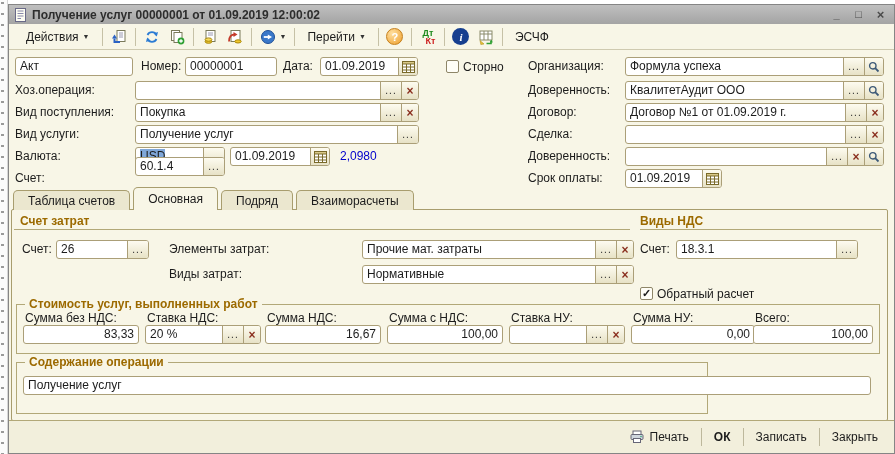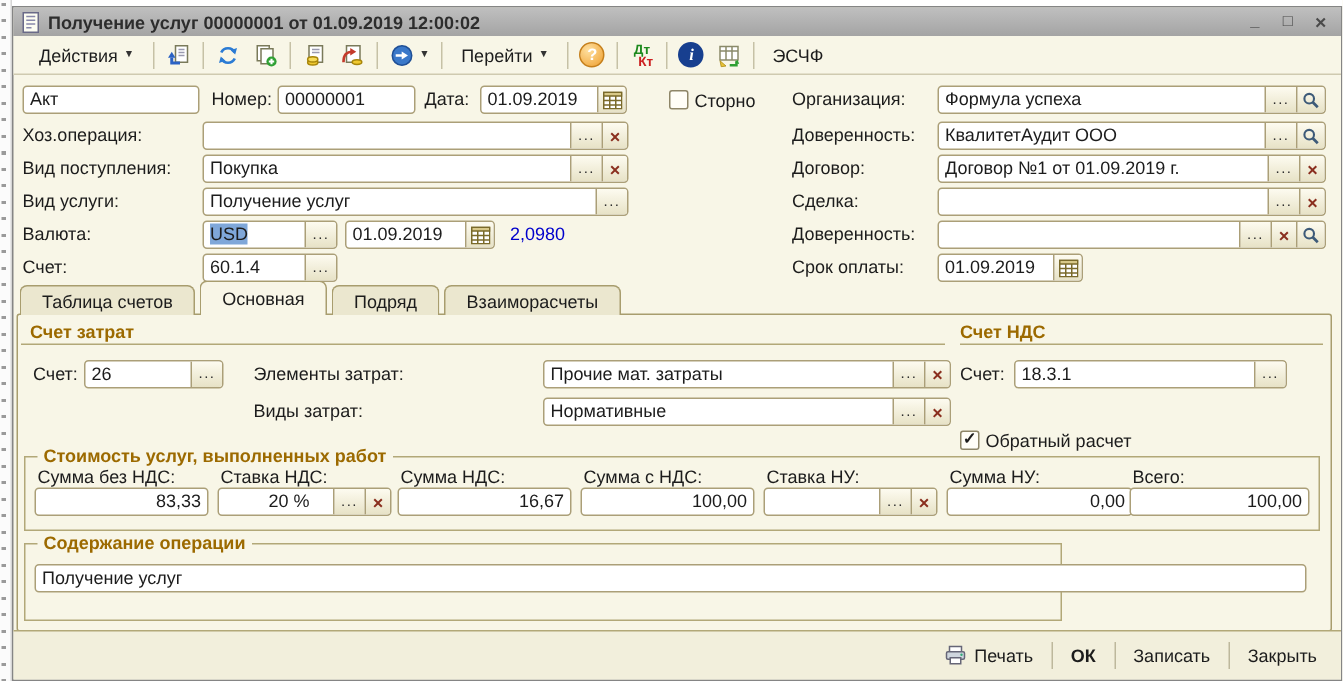--- a/index.html
+++ b/index.html
@@ -304,21 +304,21 @@
       <button class="fbtn x">×</button>
       <button class="fbtn q">
         <svg width="12" height="12" viewBox="0 0 12 12">
             <circle cx="4.8" cy="4.8" r="3.2" fill="none" stroke="#3d5a78" stroke-width="1.4"></circle>
             <line x1="7.2" y1="7.2" x2="10.5" y2="10.5" stroke="#3d5a78" stroke-width="1.8"></line>
           </svg>
       </button>
     </div>
 
     <span class="lbl" style="left:6px;top:164px;">Счет:</span>
-    <div class="fld" style="left:126px;top:164px;width:90px;">
+    <div class="fld" style="left:126px;top:152px;width:90px;">
       <span class="fval">60.1.4</span>
       <button class="fbtn">...</button>
     </div>
     <span class="lbl" style="left:519px;top:164px;">Срок оплаты:</span>
     <div class="fld" style="left:616px;top:164px;width:97px;">
       <span class="fval">01.09.2019</span>
       <button class="fbtn cal">
         <svg width="13" height="12" viewBox="0 0 13 12">
           <rect x="0.5" y="0.5" width="12" height="11" fill="#fff" stroke="#7a6a2a"></rect>
           <rect x="0.5" y="0.5" width="12" height="2.5" fill="#d8c888" stroke="#7a6a2a"></rect>
@@ -333,21 +333,21 @@
     <div class="tabs">
       <span class="tab">Таблица счетов</span>
       <span class="tab active">Основная</span>
       <span class="tab">Подряд</span>
       <span class="tab">Взаиморасчеты</span>
     </div>
 
     <div class="panel">
       <span class="ghead" style="left:8px;top:4px;">Счет затрат</span>
       <span class="gline" style="left:2px;top:19px;width:616px;"></span>
-      <span class="ghead" style="left:628px;top:4px;">Счет НДС</span>
+      <span class="ghead" style="left:628px;top:4px;">Виды НДС</span>
       <span class="gline" style="left:628px;top:19px;width:242px;"></span>
 
       <span class="plbl" style="left:10px;top:30px;">Счет:</span>
       <div class="fld" style="left:44px;top:30px;width:93px;">
         <span class="fval">26</span>
         <button class="fbtn">...</button>
       </div>
       <span class="plbl" style="left:157px;top:30px;">Элементы затрат:</span>
       <div class="fld" style="left:350px;top:30px;width:272px;">
         <span class="fval">Прочие мат. затраты</span>
@@ -374,21 +374,21 @@
 
       <div class="gbox" style="left:4px;top:94px;width:864px;height:50px;">
         <span class="glegend">Стоимость услуг, выполненных работ</span>
 
         <span class="plbl" style="left:8px;top:4px;">Сумма без НДС:</span>
         <div class="fld" style="left:6px;top:20px;width:116px;">
           <span class="fval num">83,33</span>
         </div>
 
         <span class="plbl" style="left:130px;top:4px;">Ставка НДС:</span>
-        <div class="fld" style="left:128px;top:20px;width:116px;padding-left:29px;">
+        <div class="fld" style="left:128px;top:20px;width:116px;">
           <span class="fval">20 %</span>
           <button class="fbtn">...</button>
           <button class="fbtn x">×</button>
         </div>
 
         <span class="plbl" style="left:250px;top:4px;">Сумма НДС:</span>
         <div class="fld" style="left:248px;top:20px;width:116px;">
           <span class="fval num">16,67</span>
         </div>
 

